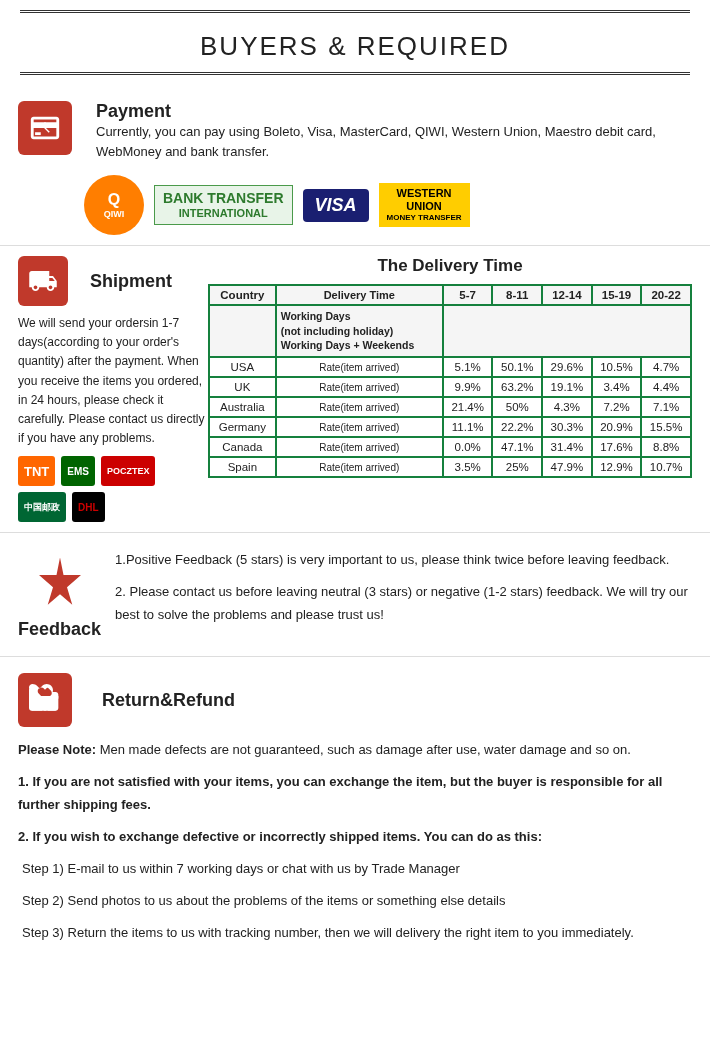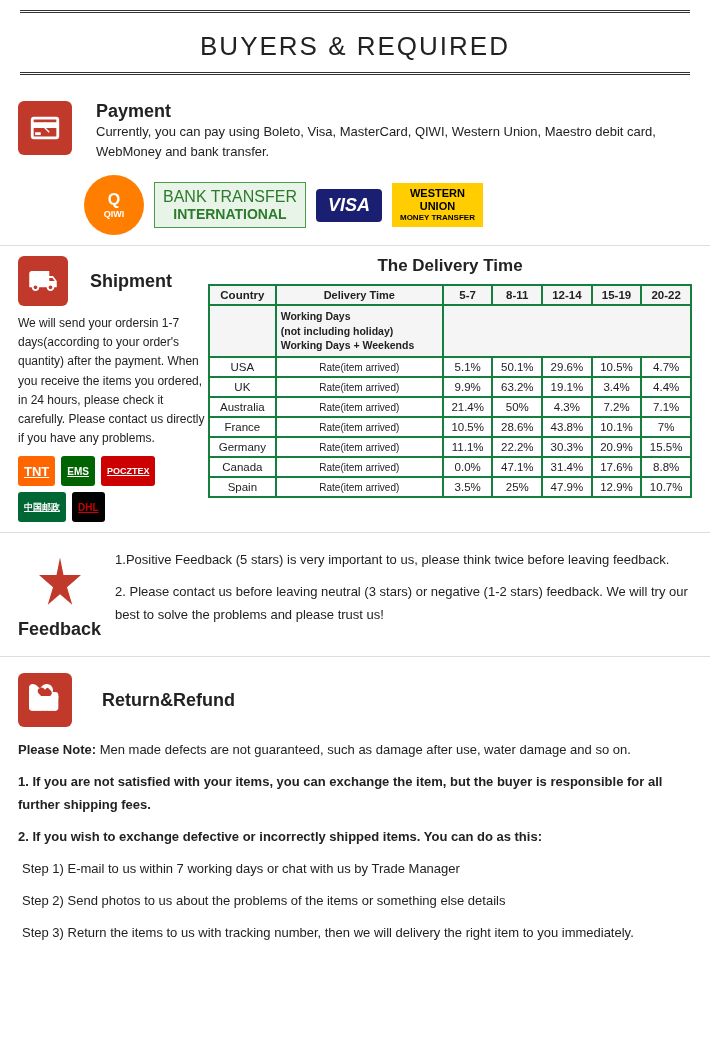--- a/index.html
+++ b/index.html
@@ -161,21 +161,20 @@
     }
     .carrier-logo {
       height: 30px;
       padding: 3px 6px;
       border-radius: 3px;
       font-size: 10px;
       font-weight: bold;
       display: flex;
       align-items: center;
       justify-content: center;
-      text-decoration: underline;
     }
     .tnt-logo { background: #f60; color: white; font-size: 13px; font-weight: 900; }
     .ems-logo { background: #006400; color: white; }
     .pocztex-logo { background: #cc0000; color: white; }
     .chinapost-logo { background: #006633; color: white; font-size: 9px; }
     .dhl-logo { background: #000000; color: #cc0000; font-weight: 900; font-size: 10px; }
 
     
     .feedback-section {
       padding: 16px 18px;
@@ -242,22 +241,22 @@
       <div class="section-title">Payment</div>
       <div class="payment-text">Currently, you can pay using Boleto, Visa, MasterCard, QIWI, Western Union, Maestro  debit card, WebMoney and bank transfer.</div>
     </div>
   </div>
   <div class="payment-logos">
     <div class="qiwi-logo">
       <div style="font-size:16px;font-weight:900;">Q</div>
       <div style="font-size:9px;">QIWI</div>
     </div>
     <div class="bank-transfer-logo">
-      <div style="font-size:16px;font-weight:normal;color:#2d7a2d;">BANK TRANSFER</div>
-      <div style="font-size:14px;color:#2d7a2d;">INTERNATIONAL</div>
+      <div style="font-size:14px;font-weight:bold;color:#2d7a2d;">BANK TRANSFER</div>
+      <div style="font-size:11px;color:#2d7a2d;">INTERNATIONAL</div>
     </div>
     <div class="visa-logo">VISA</div>
     <div class="western-union-logo">
       <div style="font-size:11px;font-weight:bold;">WESTERN</div>
       <div style="font-size:11px;font-weight:bold;">UNION</div>
       <div style="font-size:8px;">MONEY TRANSFER</div>
     </div>
   </div>
 </div>
 
@@ -324,29 +323,20 @@
             <tr>
     <td>Australia</td>
     <td style="font-size:10px;">Rate(item arrived)</td>
     <td>21.4%</td>
     <td>50%</td>
     <td>4.3%</td>
     <td>7.2%</td>
     <td>7.1%</td>
   </tr>
             <tr>
-    <td>France</td>
-    <td style="font-size:10px;">Rate(item arrived)</td>
-    <td>10.5%</td>
-    <td>28.6%</td>
-    <td>43.8%</td>
-    <td>10.1%</td>
-    <td>7%</td>
-  </tr>
-            <tr>
     <td>Germany</td>
     <td style="font-size:10px;">Rate(item arrived)</td>
     <td>11.1%</td>
     <td>22.2%</td>
     <td>30.3%</td>
     <td>20.9%</td>
     <td>15.5%</td>
   </tr>
             <tr>
     <td>Canada</td>

